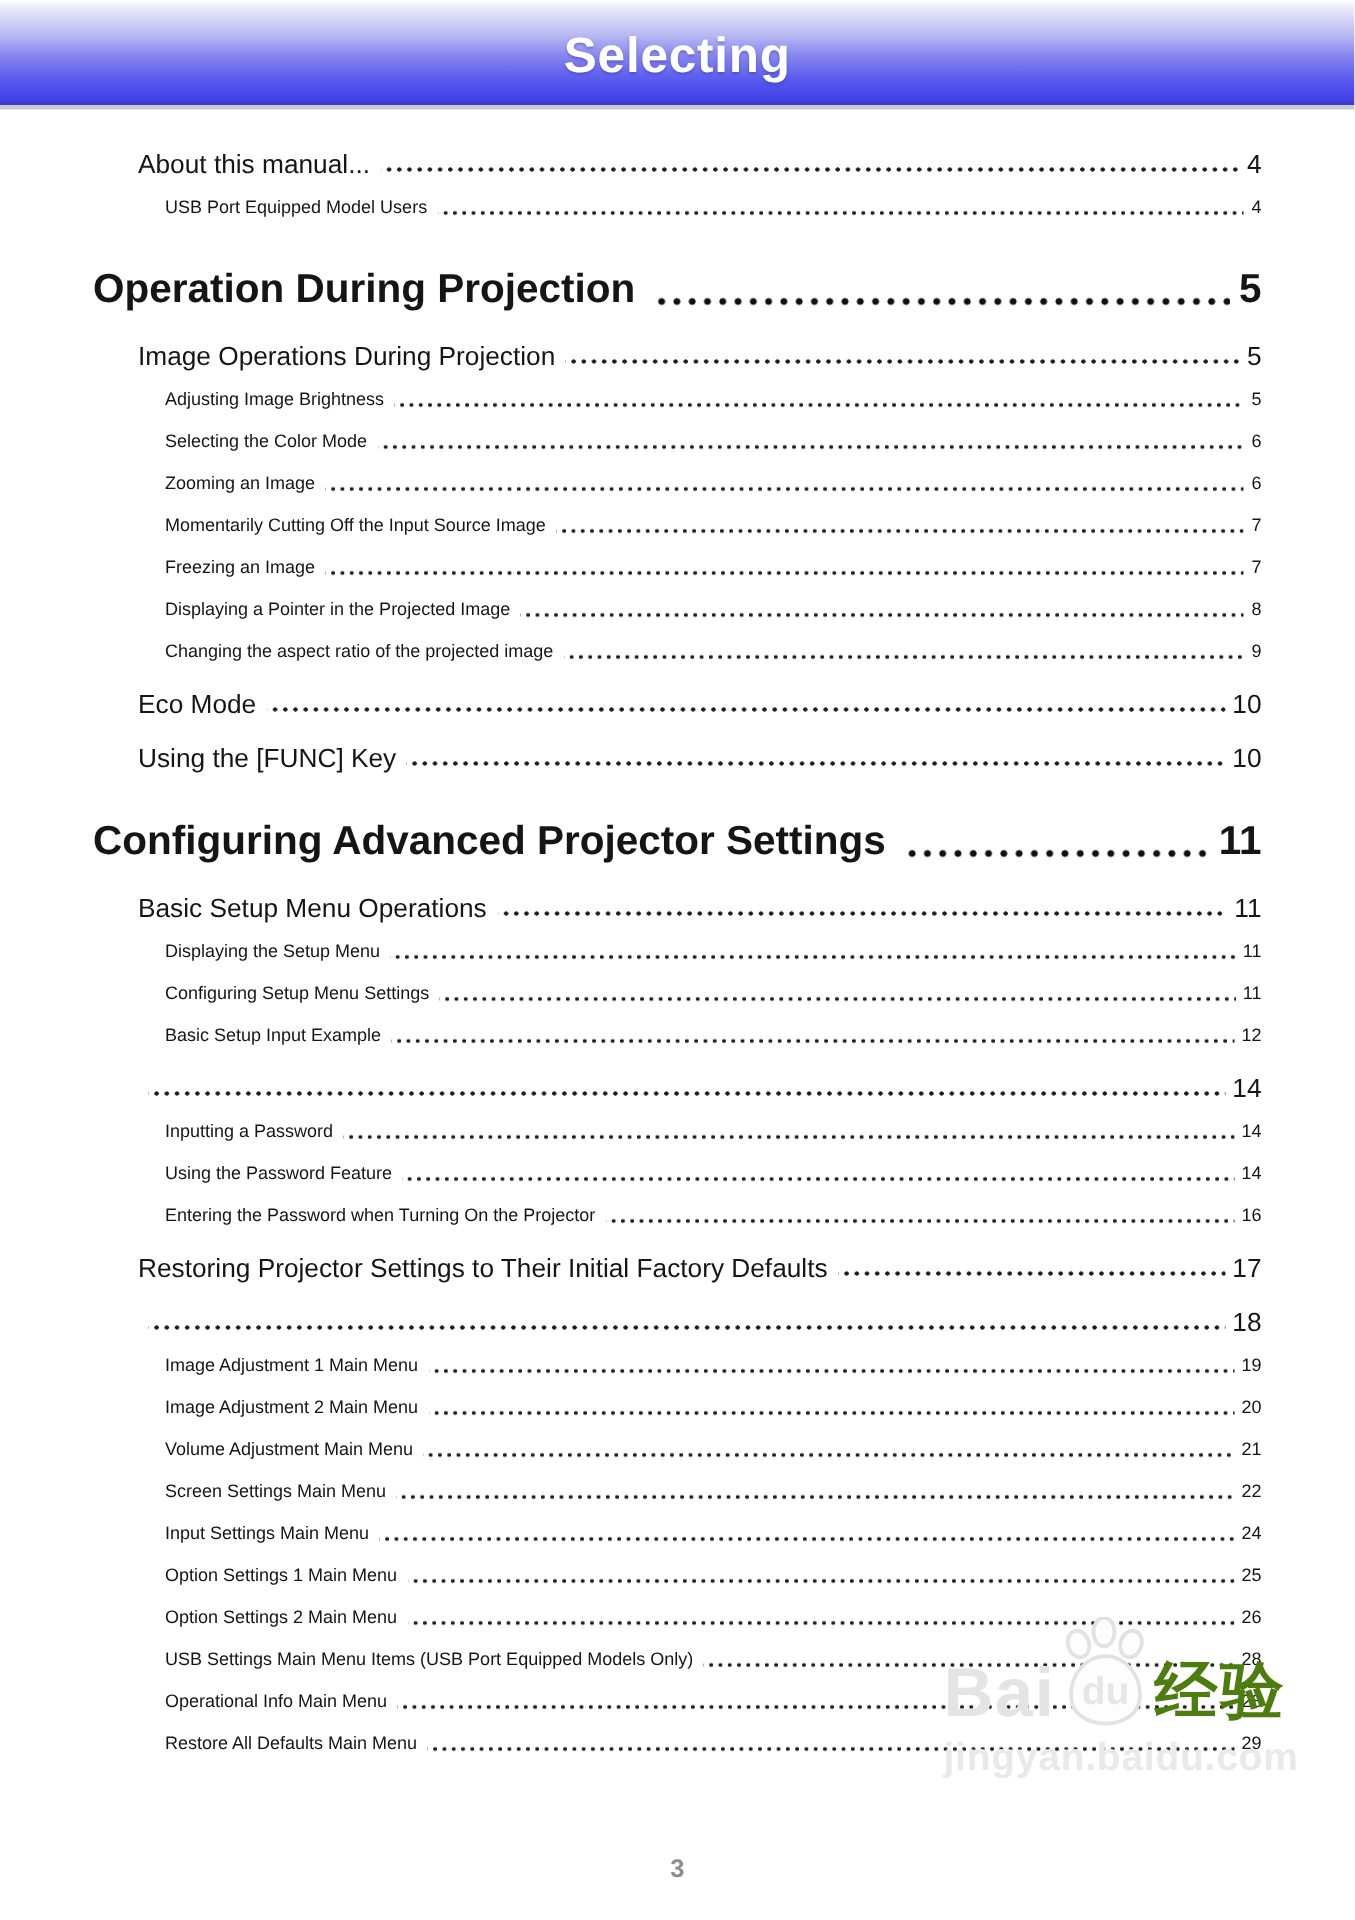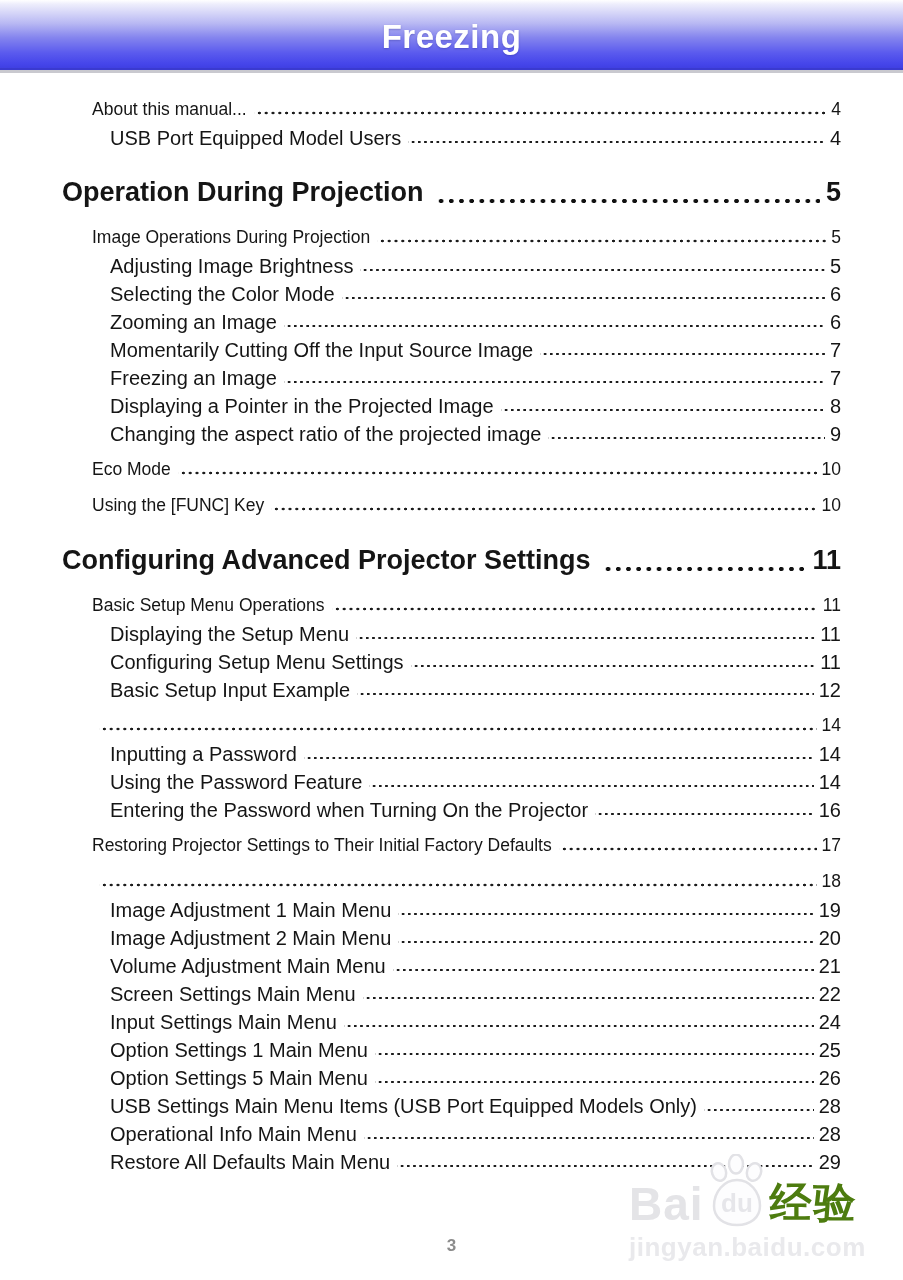--- a/index.html
+++ b/index.html
@@ -52,21 +52,21 @@
     margin-top: 6px;
     padding-left: 30px;
   }
   .row.l1 .dots {
     background-image: radial-gradient(circle, #1c1c1c 1.25px, rgba(0,0,0,0) 1.6px);
     background-size: 6.8px 6px;
     background-position: 2px calc(100% - 8px);
   }
 
   .row.l2 {
-    font-size: 20px;
+    font-size: 12px;
     line-height: 28px;
     padding-left: 48px;
   }
   .row.l2 .dots {
     background-image: radial-gradient(circle, #1c1c1c 1.1px, rgba(0,0,0,0) 1.45px);
     background-size: 6.2px 6px;
     background-position: 2px calc(100% - 7px);
   }
 
   .row.chapter {
@@ -79,21 +79,21 @@
   .row.chapter .dots {
     margin-left: 10px; margin-right: 6px;
     background-image: radial-gradient(circle, #111 2.1px, rgba(0,0,0,0) 2.5px);
     background-size: 10.2px 8px;
     background-position: 2px calc(100% - 11px);
   }
 
   
   .watermark {
     position: absolute;
-    right: 14px; top: 1154px;
+    right: 14px; top: 1078px;
     width: 260px;
     color: #e4e4e7;
     user-select: none;
   }
   .wm-logo-line {
     display: flex; align-items: flex-end;
     font-weight: bold;
   }
   .wm-bai { font-size: 46px; line-height: 44px; letter-spacing: 1px; }
   .wm-paw { position: relative; width: 62px; height: 72px; margin: 0 2px; }
@@ -115,21 +115,21 @@
     text-align: center;
     font-size: 17px;
     color: #8c8c8c;
     font-weight: bold;
   }
 </style>
 </head>
 <body>
 
 <div class="header-bar">
-  <div class="header-title">Freezing</div>
+  <div class="header-title">Selecting</div>
 </div>
 
 <div class="toc">
     <div class="row l1">
       <span class="label">About this manual...</span>
       <span class="dots"></span>
       <span class="num">4</span>
     </div>
     <div class="row l2">
       <span class="label">USB Port Equipped Model Users</span>
@@ -268,21 +268,21 @@
       <span class="label">Input Settings Main Menu</span>
       <span class="dots"></span>
       <span class="num">24</span>
     </div>
     <div class="row l2">
       <span class="label">Option Settings 1 Main Menu</span>
       <span class="dots"></span>
       <span class="num">25</span>
     </div>
     <div class="row l2">
-      <span class="label">Option Settings 5 Main Menu</span>
+      <span class="label">Option Settings 2 Main Menu</span>
       <span class="dots"></span>
       <span class="num">26</span>
     </div>
     <div class="row l2">
       <span class="label">USB Settings Main Menu Items (USB Port Equipped Models Only)</span>
       <span class="dots"></span>
       <span class="num">28</span>
     </div>
     <div class="row l2">
       <span class="label">Operational Info Main Menu</span>

